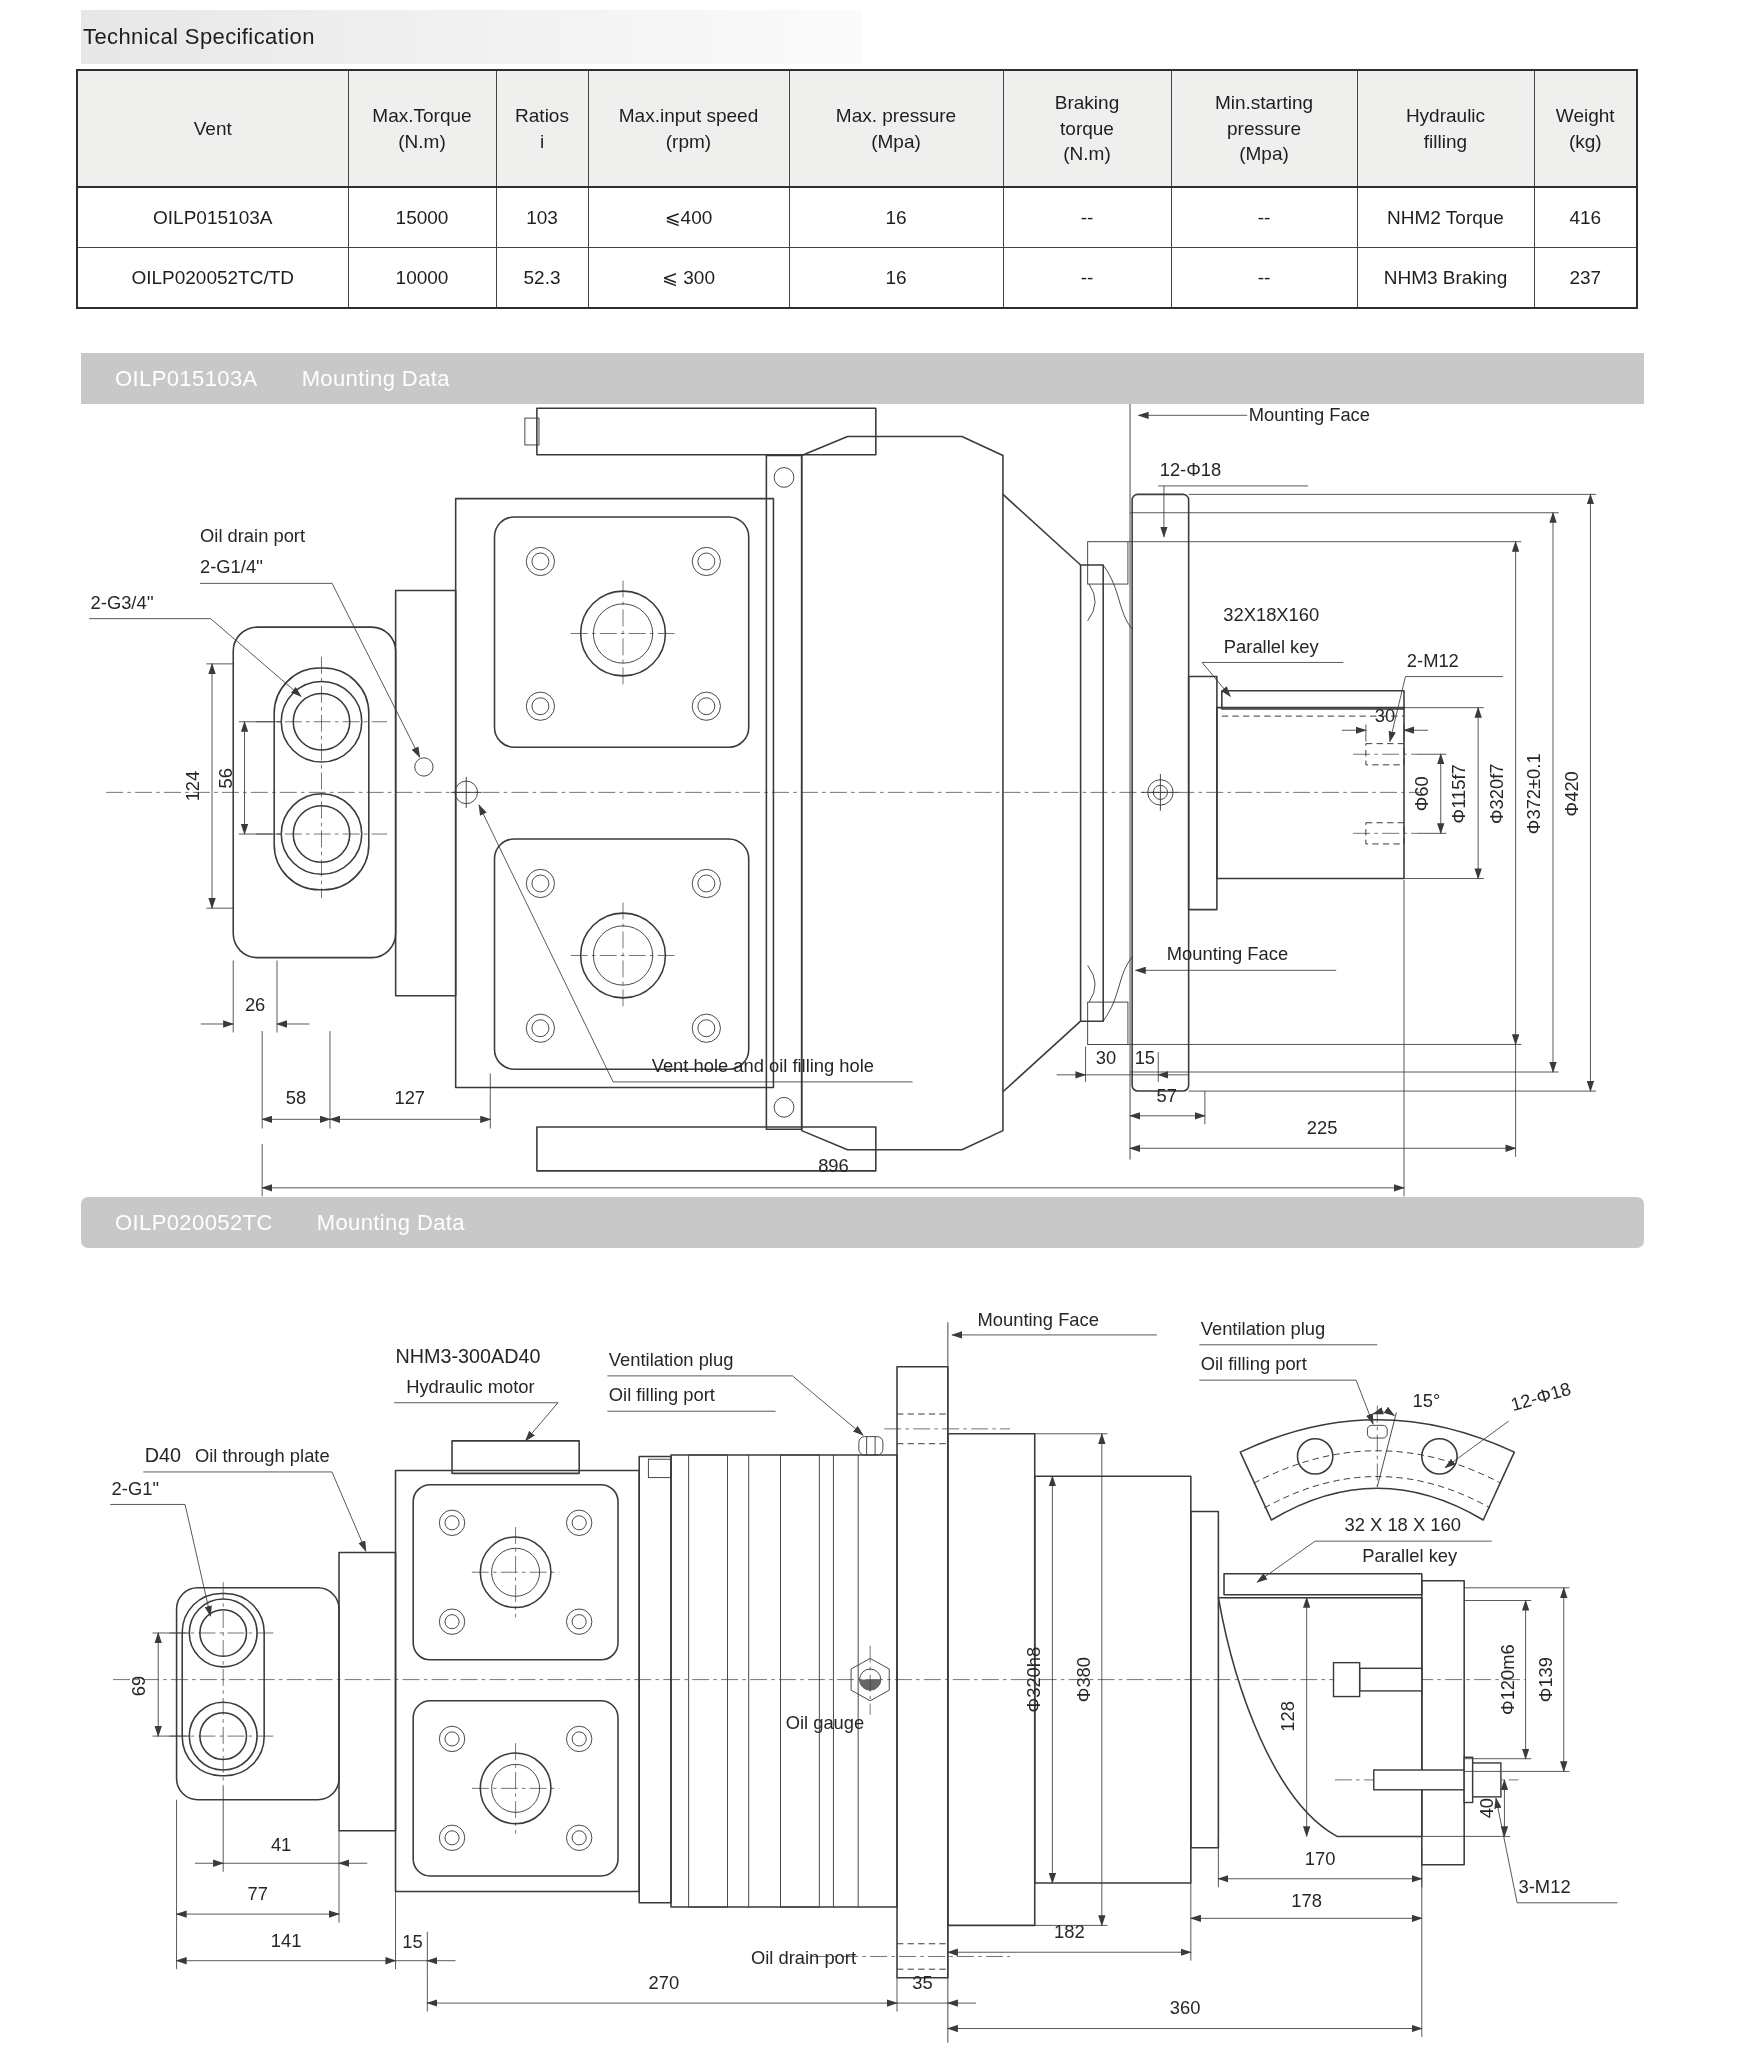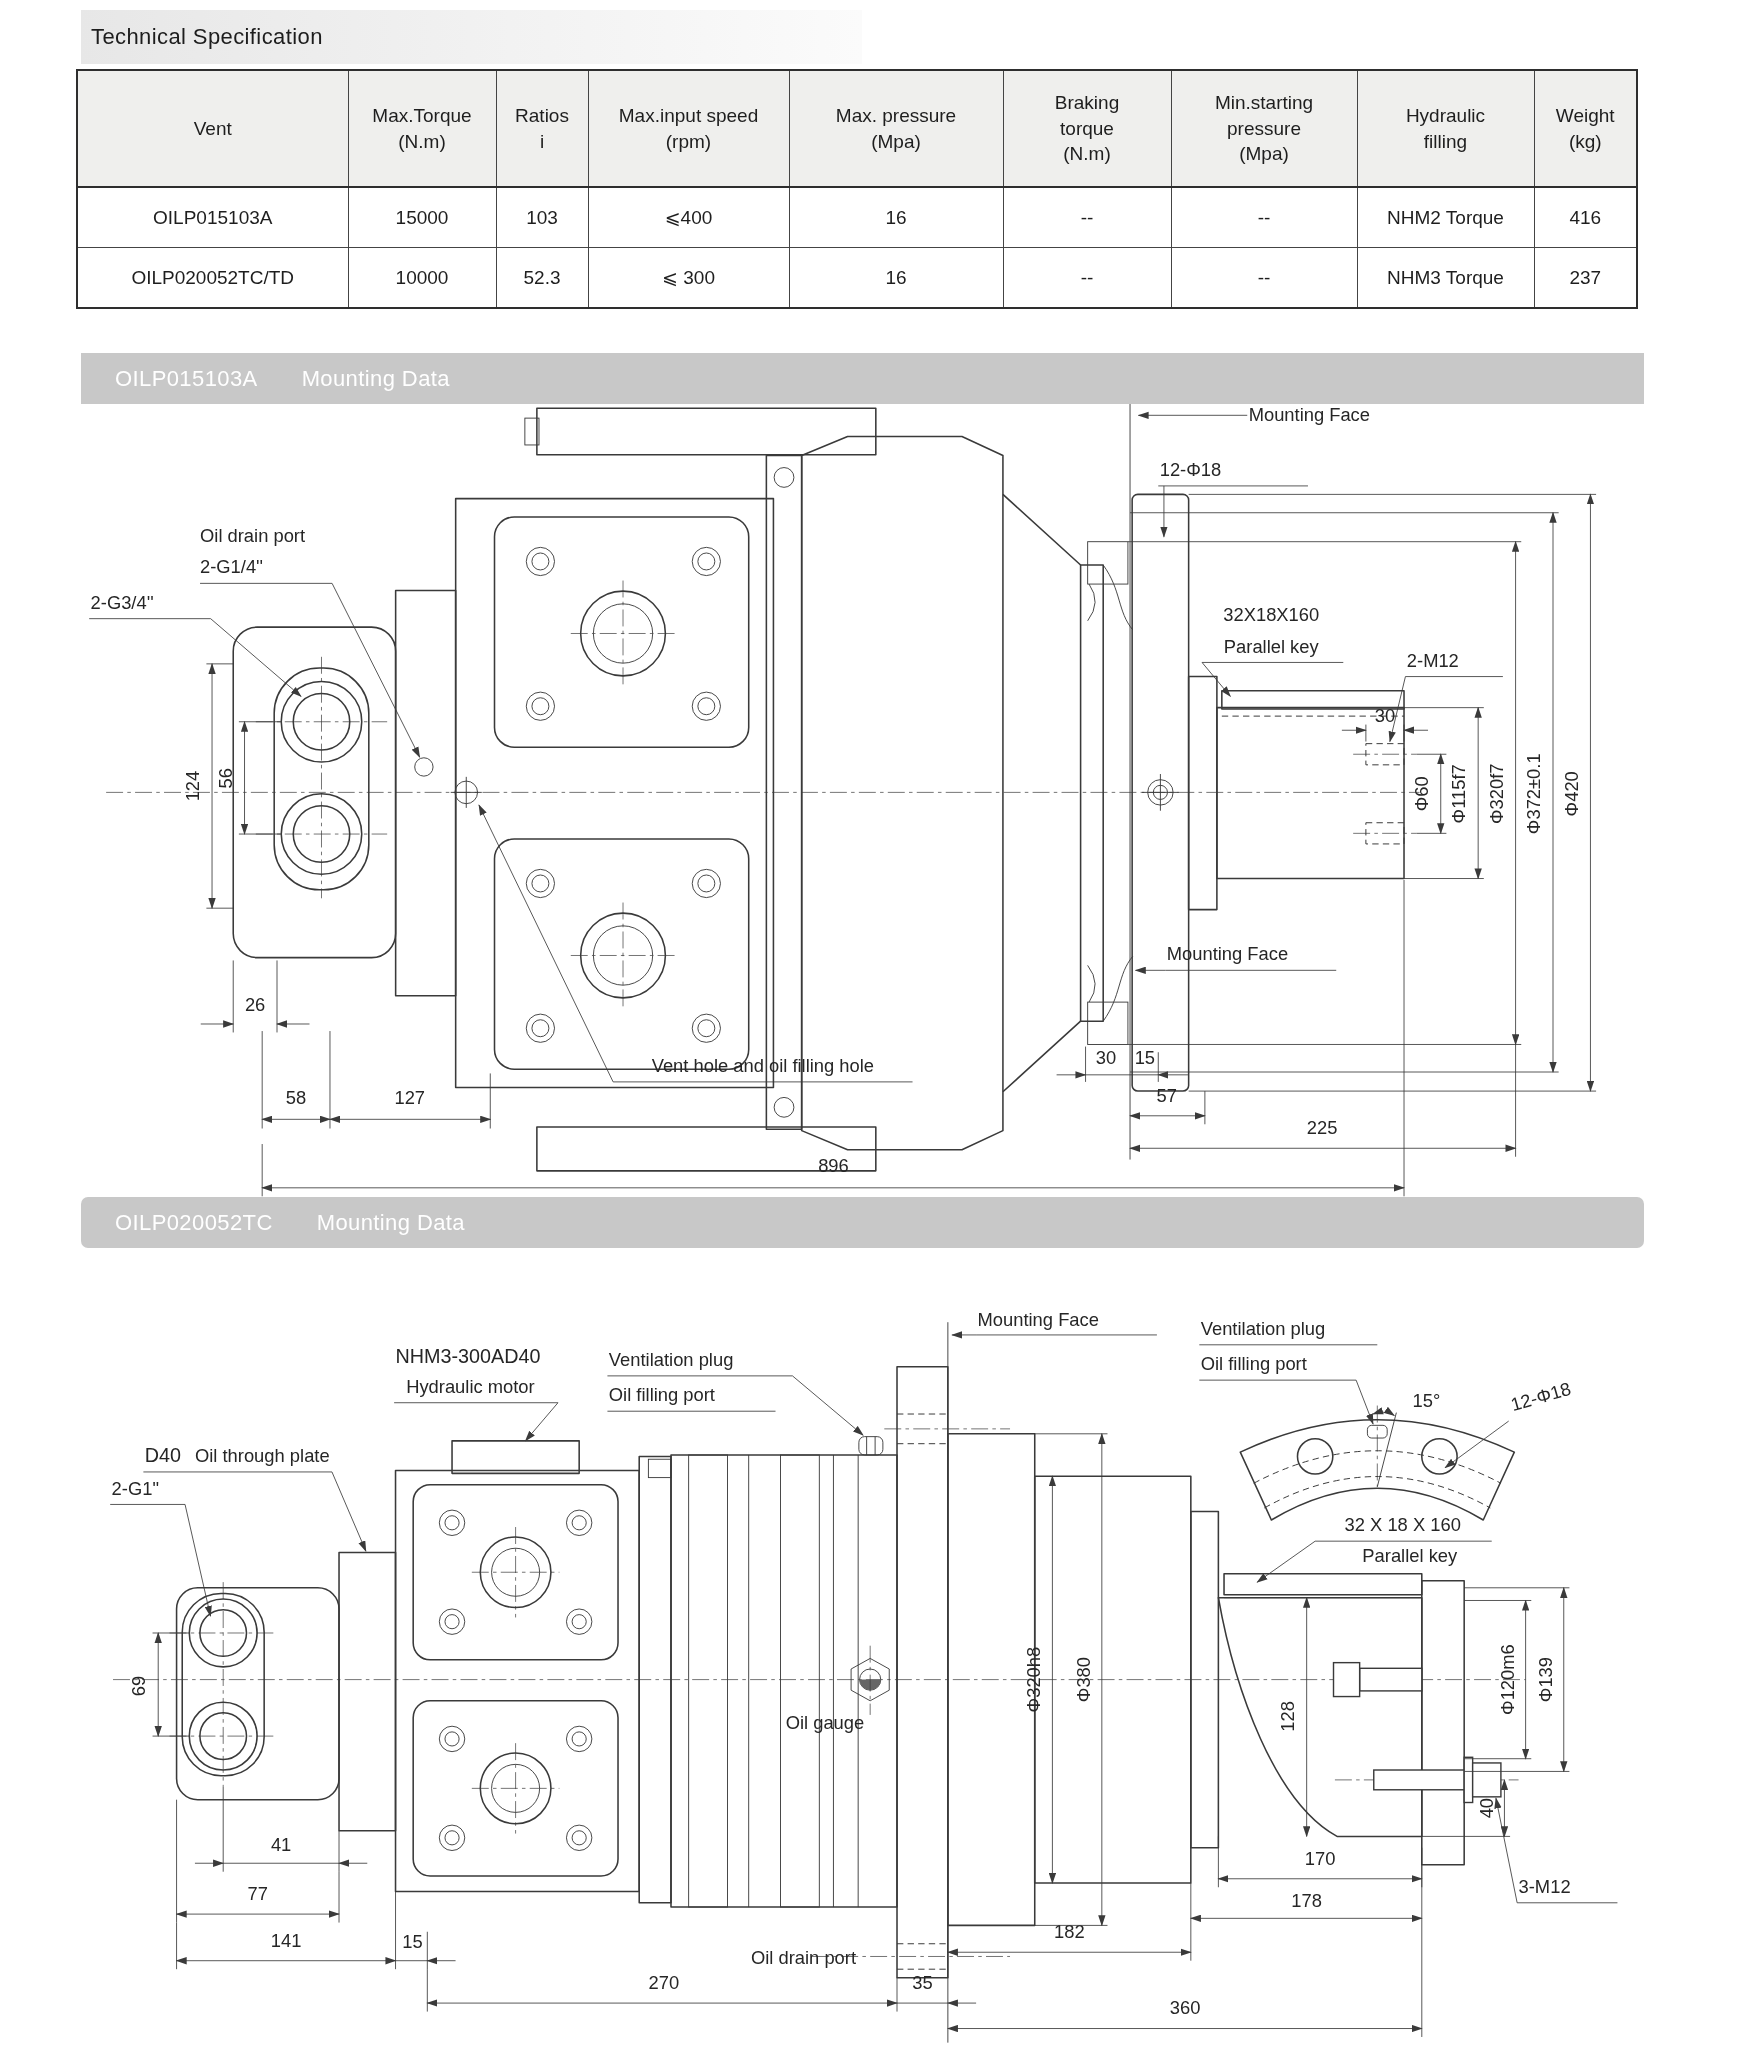--- a/index.html
+++ b/index.html
@@ -1,20 +1,20 @@
 <!DOCTYPE html>
 <html style="font-size:11.3px"><head>
 <meta charset="utf-8">
 <style>
   html,body{margin:0;padding:0;background:#fff;}
   body{width:1758px;height:2066px;position:relative;font-family:"Liberation Sans","DejaVu Sans",sans-serif;color:#222;}
   .abs{position:absolute;}
   
   #title-band{left:81px;top:10px;width:781px;height:54px;background:linear-gradient(to right,#e7e7e7,#fbfbfb);display:flex;align-items:center;}
-  #title-band span{font-size:22px;letter-spacing:0.4px;color:#1d1d1d;padding-left:10px;}
+  #title-band span{font-size:22px;letter-spacing:0.4px;color:#1d1d1d;padding-left:2px;}
   
   #spec{left:76px;top:69px;width:1560px;border-collapse:collapse;table-layout:fixed;}
   #spec th,#spec td{border:1.1px solid #444;text-align:center;vertical-align:middle;font-size:19px;color:#1e1e1e;}
   #spec thead th{background:#efefed;height:113px;font-weight:normal;line-height:1.35;border-bottom:2.1px solid #2e2e2e;}
   #spec td{height:57px;background:#fff;}
   #spec{border:2.1px solid #2e2e2e;}
   
   .band{left:81px;width:1563px;height:51px;background:#c8c8c8;display:flex;align-items:center;gap:44px;padding-left:34px;box-sizing:border-box;}
   .band .model,.band .bandtitle{color:#fff;font-size:22px;letter-spacing:0.4px;}
   
@@ -103,21 +103,21 @@
     <td>416</td>
   </tr>
   <tr>
     <td>OILP020052TC/TD</td>
     <td>10000</td>
     <td>52.3</td>
     <td>⩽ 300</td>
     <td>16</td>
     <td>--</td>
     <td>--</td>
-    <td>NHM3 Torque</td>
+    <td>NHM3 Braking</td>
     <td>237</td>
   </tr>
   </tbody>
 </table>
 
 <div class="abs band" style="top:353px;">
   <span class="model">OILP015103A</span>
   <span class="bandtitle">Mounting Data</span>
 </div>
 

